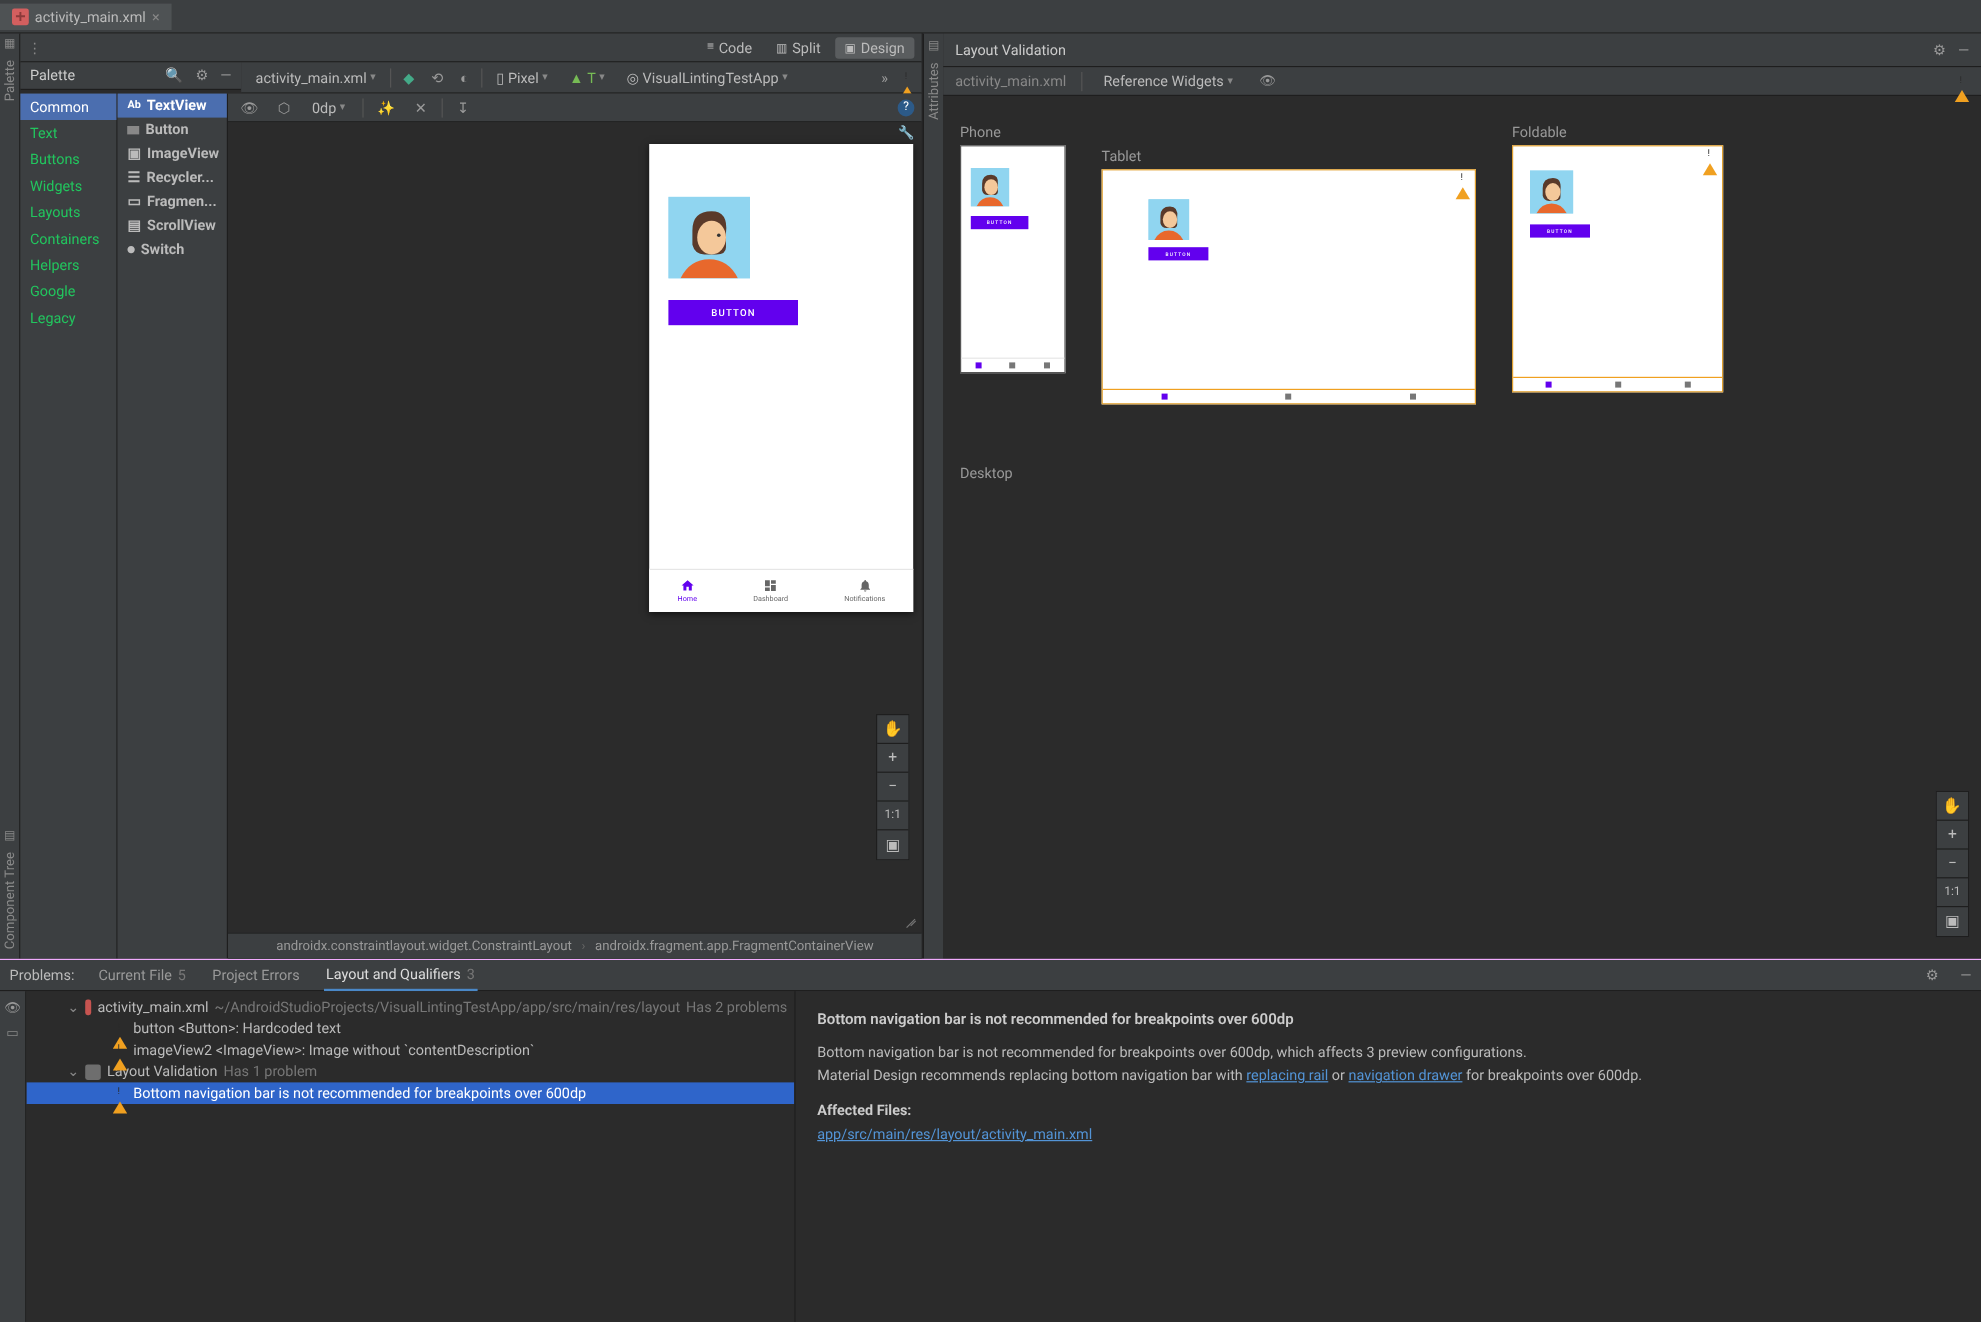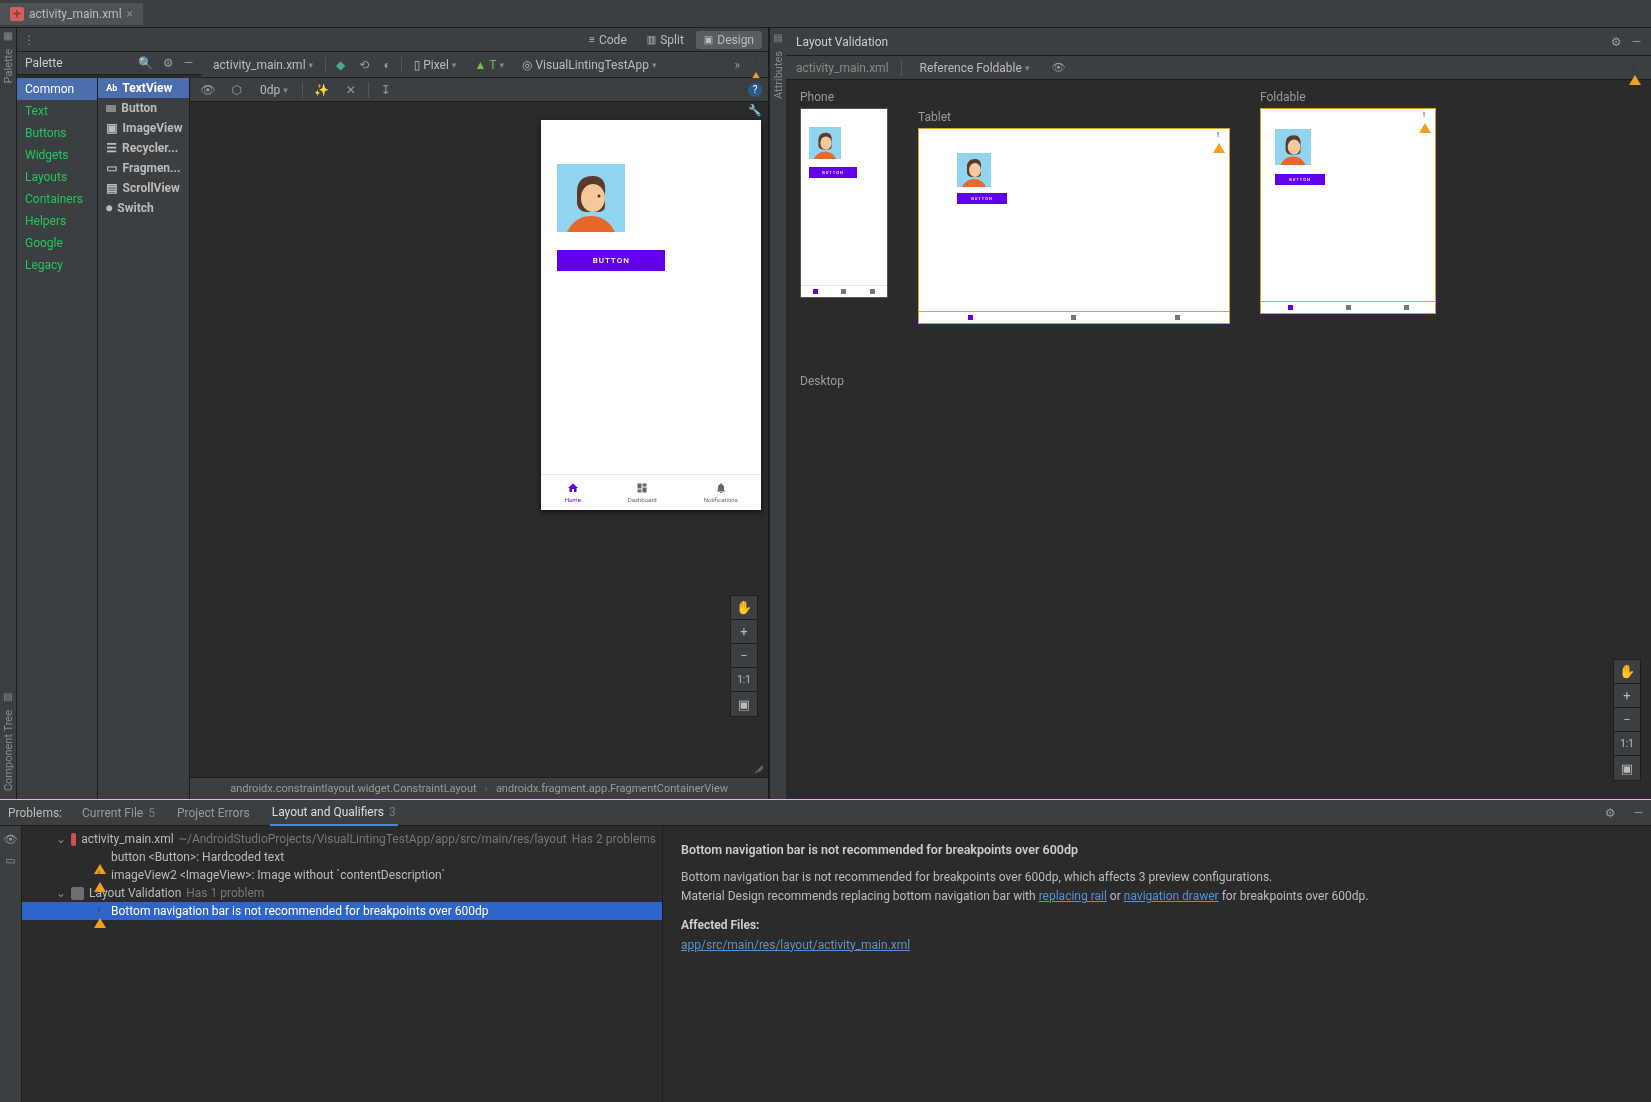--- a/index.html
+++ b/index.html
@@ -75,21 +75,21 @@
 .zoom-btn { width: 26px; height: 24px; display: flex; align-items: center; justify-content: center; color: #bbb; font-size: 13px; cursor: pointer; border-bottom: 1px solid #1e1e1e; }
 .zoom-btn:last-child { border-bottom: none; }
 
 .breadcrumb-row { height: 22px; background: #3c3f41; display: flex; align-items: center; padding: 0 40px; color: #999; font-size: 11px; gap: 8px; border-top: 1px solid #1e1e1e; }
 
 
 .validation-pane { flex: 1; display: flex; flex-direction: column; background: #2b2b2b; }
 .val-header { height: 28px; background: #3c3f41; display: flex; align-items: center; padding: 0 10px; justify-content: space-between; border-bottom: 1px solid #1e1e1e; }
 .val-toolbar { height: 24px; background: #3c3f41; display: flex; align-items: center; padding: 0 10px; gap: 12px; border-bottom: 1px solid #1e1e1e; }
 .val-body { flex: 1; padding: 10px 14px; overflow: auto; position: relative; }
-.val-grid { display: flex; flex-wrap: wrap; gap: 30px; }
+.val-grid { display: flex; flex-wrap: wrap; gap: 30px; margin-top: 13px; }
 .val-cell { display: flex; flex-direction: column; gap: 4px; }
 .val-label { font-size: 12px; color: #999; }
 .preview { background: #fff; position: relative; border: 1px solid #555; }
 .preview.warn { border: 1px solid #e0a030; }
 .warn-badge { position: absolute; top: 0; right: 0; width: 16px; height: 16px; }
 .warn-tri { width: 0; height: 0; border-left: 6px solid transparent; border-right: 6px solid transparent; border-bottom: 10px solid #f0a020; position: relative; }
 .warn-tri::after { content: "!"; position: absolute; left: -2px; top: 1px; font-size: 8px; color: #2b2b2b; }
 
 
 .problems-panel { height: 303px; background: #2b2b2b; display: flex; flex-direction: column; border-top: 1px solid #f0abfc; }
@@ -313,21 +313,21 @@
         <span style="color:#ccc;">Layout Validation</span>
         <span style="display:flex;gap:10px;align-items:center;">
           <span style="color:#999;">⚙</span>
           <span style="color:#999;">—</span>
         </span>
       </div>
       <div class="val-toolbar">
         <span style="color:#888;">activity_main.xml</span>
         <span class="vsep"></span>
         <span class="tb-dd">
-            <span>Reference Foldable</span>
+            <span>Reference Widgets</span>
             <span class="chev">▾</span>
           </span>
         <span class="tb-btn eye-icon"></span>
         <span style="flex:1"></span>
         <span><span class="warn-tri"></span></span>
       </div>
       <div class="val-body">
         <div class="val-grid">
 
           <div class="val-cell">

